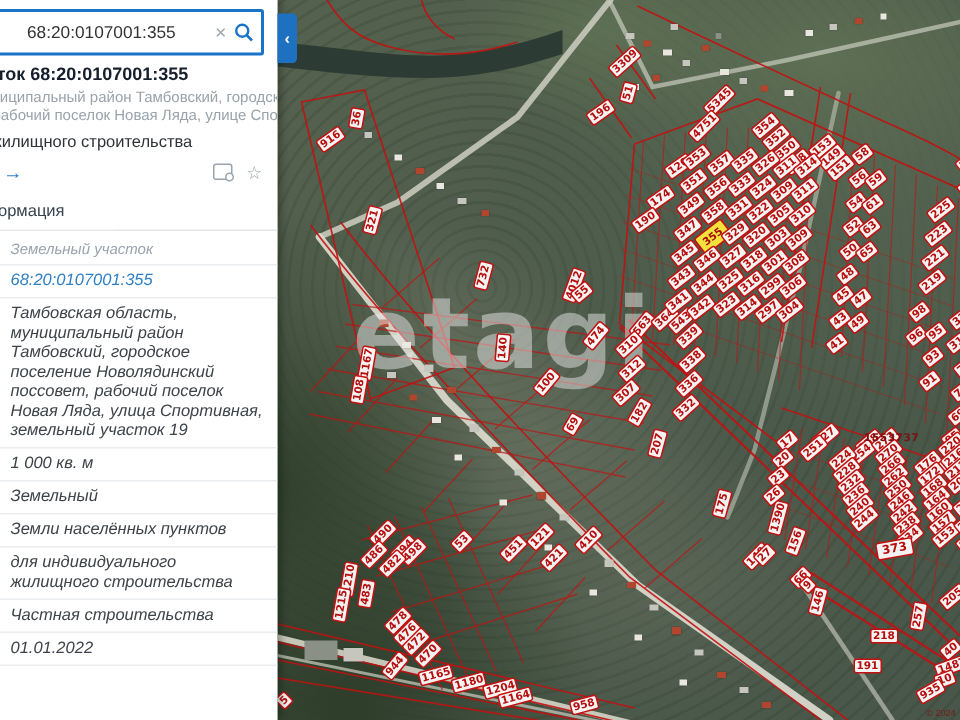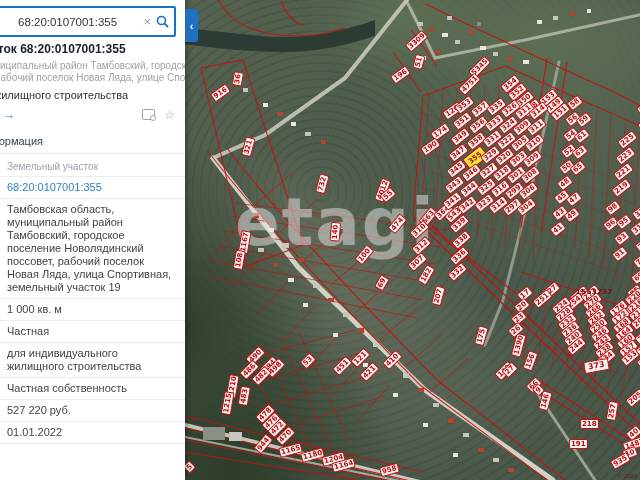--- a/index.html
+++ b/index.html
@@ -61,21 +61,21 @@
   #viewicon{position:relative;width:11px;height:9px;border:1px solid #9aa4ad;border-radius:2px;cursor:pointer;}
   #viewicon::after{content:"";position:absolute;right:-2px;bottom:-2px;width:4px;height:4px;
     border:1px solid #9aa4ad;border-radius:50%;background:#fff;}
   #staricon{font-size:12px;cursor:pointer;line-height:12px;}
   #tabs{display:flex;height:25px;margin-top:3px;border-bottom:1px solid #e2e6e9;}
   #tab-info{width:43px;background:#fff;display:flex;align-items:center;justify-content:flex-end;
     overflow:hidden;padding-right:34px;font-size:11px;color:#35424e;white-space:nowrap;cursor:pointer;}
   #tab-services{flex:1;background:#eef1f3;color:#94a0a9;font-size:11px;display:flex;
     align-items:center;justify-content:center;cursor:pointer;}
   .prow{padding:4px 8px 4px 7px;border-bottom:1px solid #eaedef;font-size:11px;
-    line-height:13px;color:#3d4348;}
+    line-height:13px;color:#3d4348;font-style:italic;}
   .prow.label{color:#99a3ac;font-size:10px;padding-top:6px;padding-bottom:3px;}
   .prow.link{color:#2f7fc4;cursor:pointer;}
 </style>
 </head>
 <body>
 
 <div id="stage">
 
   <div id="map">
     <svg id="mapsvg" width="455" height="480" viewBox="0 0 455 480">
@@ -405,20 +405,20 @@
 
     <div id="tabs">
       <div id="tab-info">Информация</div>
     </div>
 
     <div id="details">
         <div class="prow label">Земельный участок</div>
         <div class="prow link">68:20:0107001:355</div>
         <div class="prow text">Тамбовская область, муниципальный район Тамбовский, городское поселение Новолядинский поссовет, рабочий поселок Новая Ляда, улица Спортивная, земельный участок 19</div>
         <div class="prow text">1 000 кв. м</div>
-        <div class="prow text">Частная</div>
+        <div class="prow text">Земельный</div>
+        <div class="prow text">Земли населённых пунктов</div>
         <div class="prow text">для индивидуального жилищного строительства</div>
-        <div class="prow text">Частная собственность</div>
-        <div class="prow text">527 220 руб.</div>
+        <div class="prow text">Частная строительства</div>
         <div class="prow text">01.01.2022</div>
       </div>
   </div>
 </div>
 
 </body></html>

